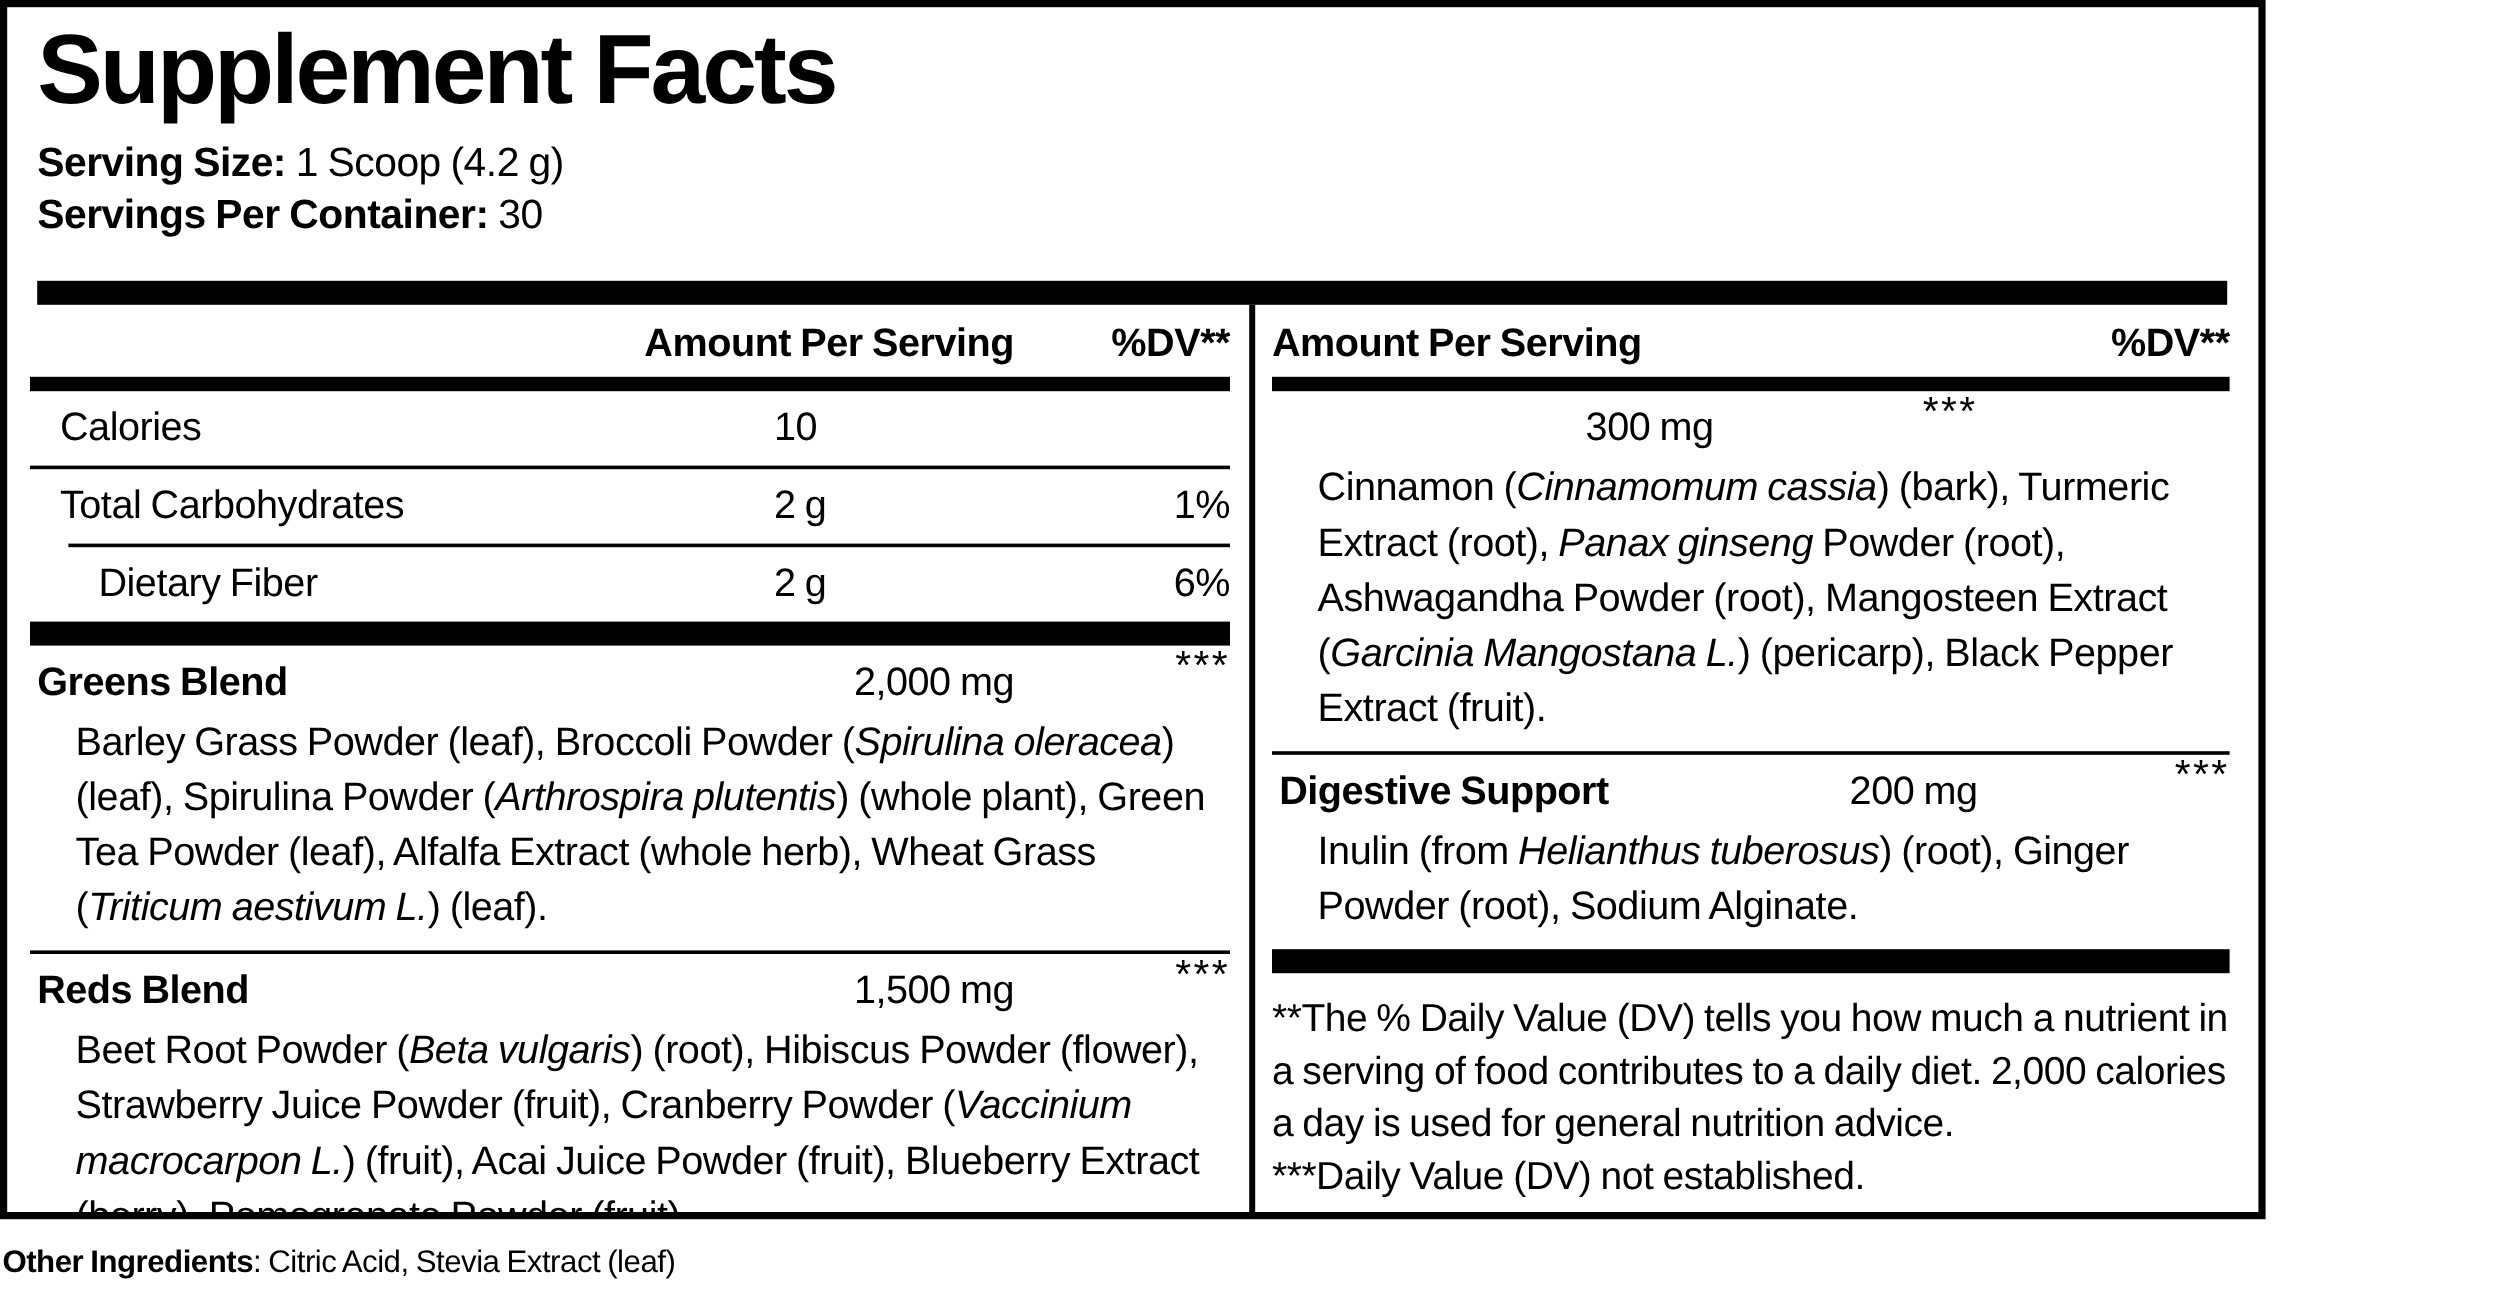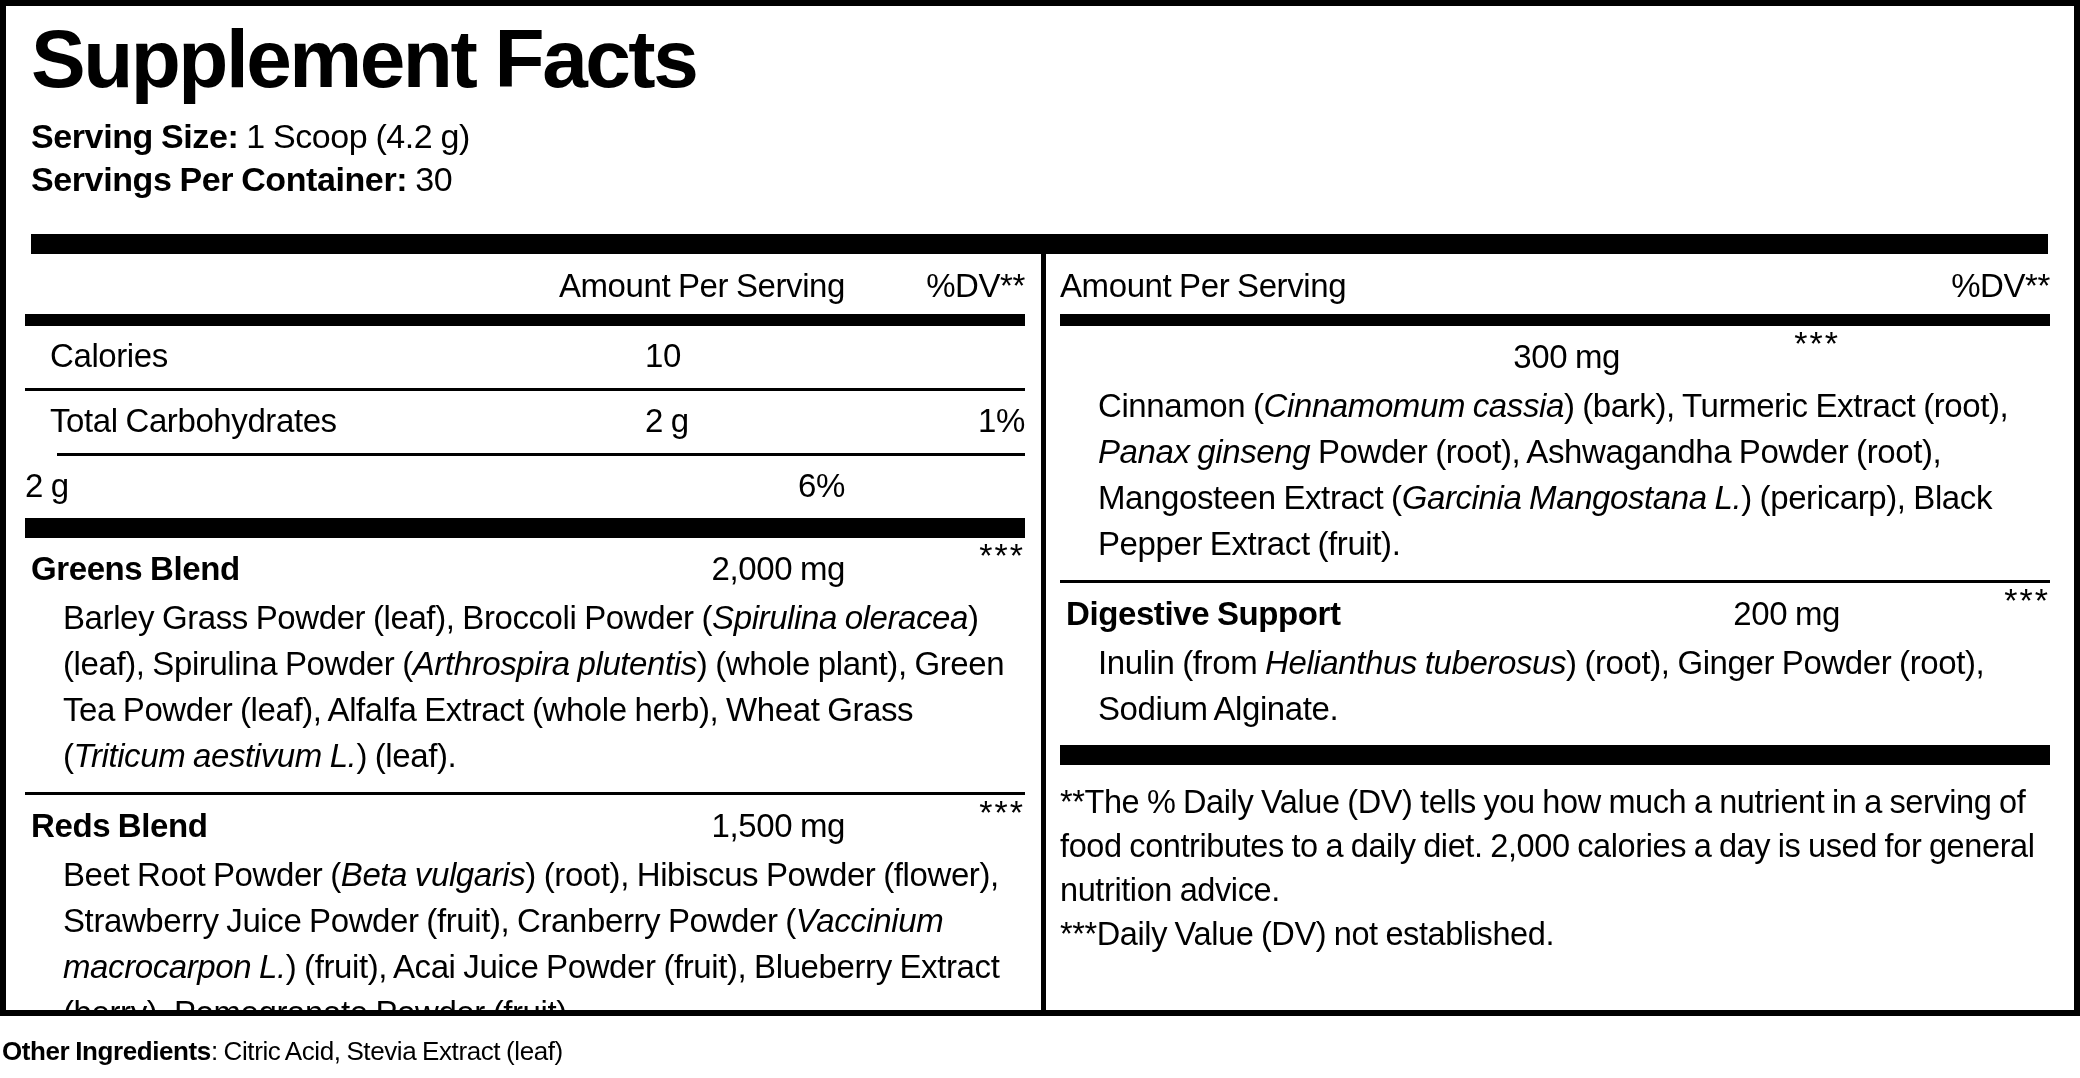--- a/index.html
+++ b/index.html
@@ -3,41 +3,41 @@
 <meta charset="utf-8">
 <style>
   html,body{margin:0;padding:0;background:#fff;}
   body{
     width:2080px;height:1078px;position:relative;
     font-family:"Liberation Sans",sans-serif;color:#000;
     letter-spacing:-0.4px;word-spacing:-1px;
     -webkit-font-smoothing:antialiased;
   }
   .panel{
-    position:absolute;left:0;top:0;width:2080px;height:1016px;
+    position:absolute;left:0;top:0;width:1888px;height:1016px;
     box-sizing:border-box;border:6px solid #000;background:#fff;overflow:hidden;
   }
   .panel-head{padding:10px 25px 0 25px;}
   .title{
     font-size:82px;font-weight:700;letter-spacing:-2.5px;line-height:1.04;
     margin:0;
   }
   .serving-line{font-size:34px;line-height:43px;}
   .serving-line.first{margin-top:14px;}
   .b{font-weight:700;}
   .bar-full{position:absolute;left:25px;right:26px;top:228px;height:20px;background:#000;}
   .columns{position:absolute;left:0;right:0;top:248px;bottom:0;display:flex;align-items:stretch;}
   .col{box-sizing:border-box;}
   .col-left{width:1035px;padding:0 16px 0 19px;}
   .col-divider{width:5px;background:#000;}
   .col-right{flex:1;padding:0 24px 0 14px;}
   .grid{display:grid;align-items:baseline;}
   .col-left .grid{grid-template-columns:1fr 200px 180px;}
   .col-right .grid{grid-template-columns:1fr 220px 210px;}
-  .hdr{padding:13px 0 9px 0;font-size:33px;font-weight:400;}
+  .hdr{padding:13px 0 9px 0;font-size:33px;font-weight:700;}
   .hdr .amt-span{grid-column:1/3;text-align:right;}
   .hdr .name-cell{text-align:left;}
   .hdr .dv-cell{text-align:right;}
   .bar-mid{height:12px;background:#000;}
   .bar-thick{height:20px;background:#000;}
   .hairline{height:3px;background:#000;}
   .hairline.indent{margin-left:32px;}
   .srow{padding:11px 0 13px 0;font-size:33px;}
   .srow .name{padding-left:6px;margin-left:19px;}
   .srow .name.indent{padding-left:38px;}
@@ -92,20 +92,21 @@
       <div class="hairline"></div>
 
       <div class="grid srow">
         <div class="name">Total Carbohydrates</div>
         <div class="amt">2 g</div>
         <div class="dv">1%</div>
       </div>
       <div class="hairline indent"></div>
 
       <div class="grid srow">
+        <div class="name indent">Dietary Fiber</div>
         <div class="amt">2 g</div>
         <div class="dv">6%</div>
       </div>
       <div class="bar-thick"></div>
 
       <div class="grid blend-row">
         <div class="name">Greens Blend</div>
         <div class="amt">2,000 mg</div>
         <div class="stars">***</div>
       </div>

